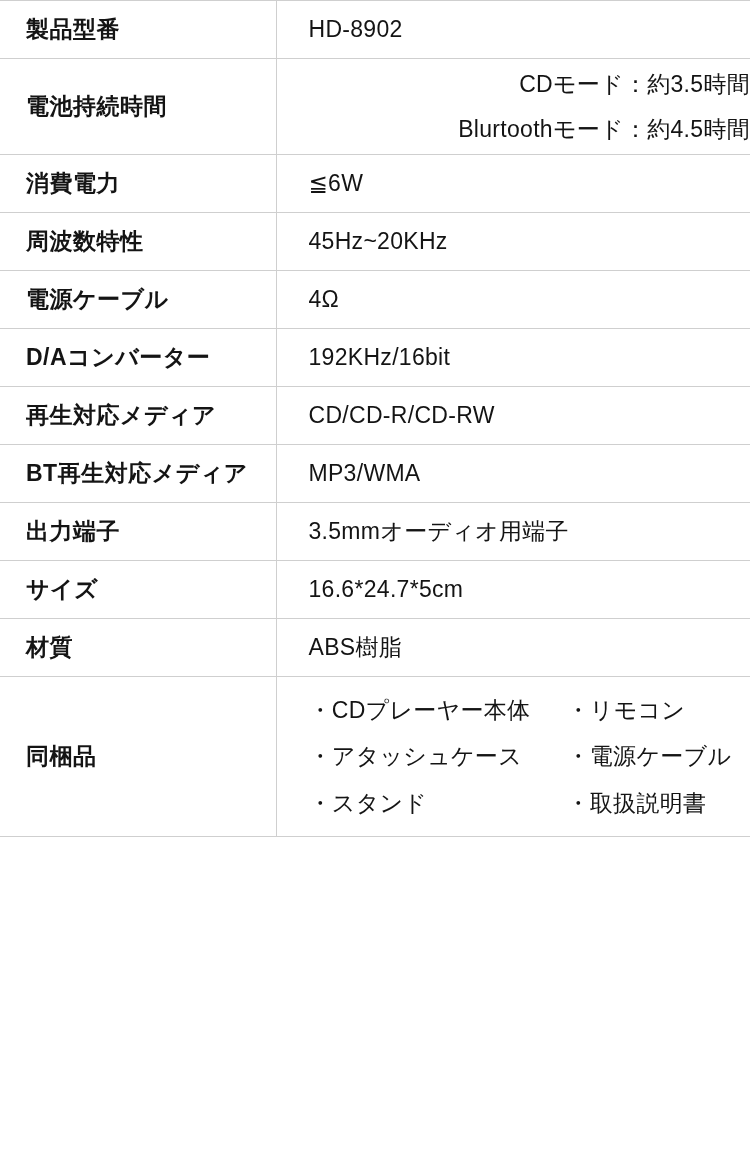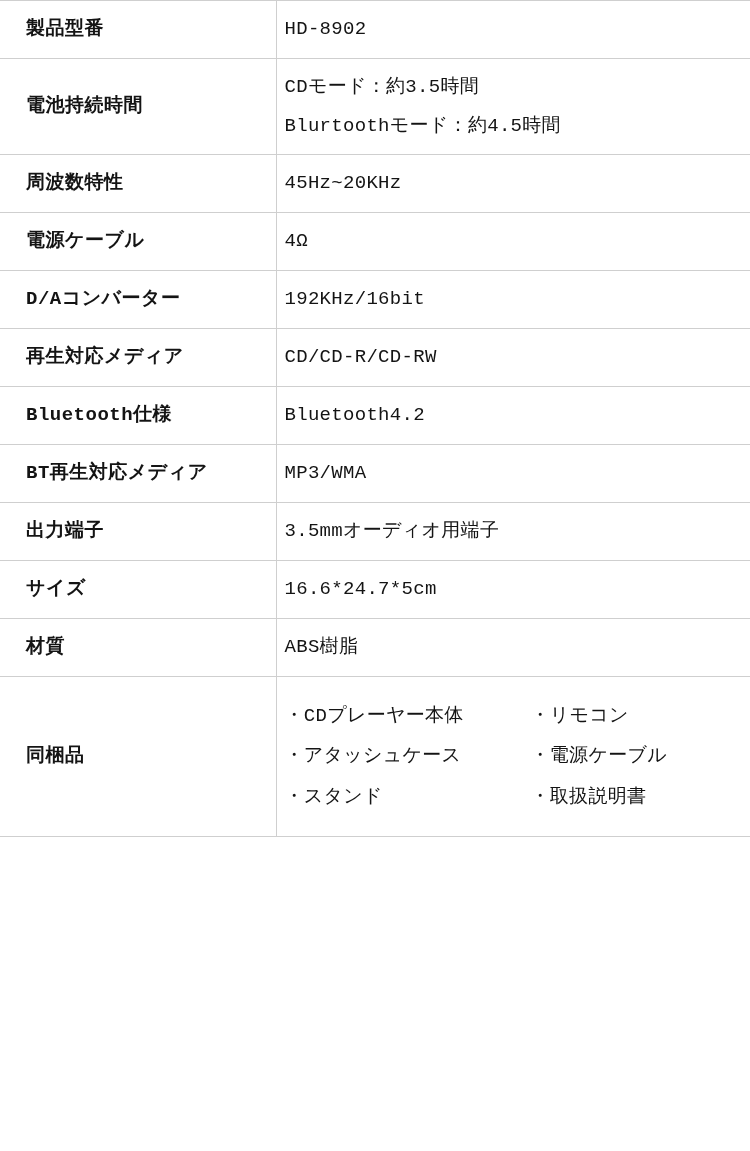--- a/index.html
+++ b/index.html
@@ -31,62 +31,63 @@
   }
   table.spec-table tr:first-child {
     border-top: 1px solid #cfcfcf;
   }
   table.spec-table th,
   table.spec-table td {
     vertical-align: middle;
     text-align: left;
     padding: 0 0 0 24px;
     font-weight: normal;
-    font-size: 19px;
+    font-size: 23px;
     line-height: 1.5;
     color: #141414;
-    font-family: Liberation Mono, monospace;
   }
   table.spec-table th.label-cell {
     width: 276px;
     box-sizing: border-box;
     border-right: 1px solid #cfcfcf;
     font-weight: 700;
     letter-spacing: 0.5px;
     padding-left: 26px;
   }
   table.spec-table td.value-cell {
     width: 474px;
     box-sizing: border-box;
-    padding-left: 8px;
+    padding-left: 32px;
     letter-spacing: 0.3px;
   }
   .row-default th.label-cell,
   .row-default td.value-cell {
     height: 58px;
   }
   .row-tall th.label-cell,
   .row-tall td.value-cell {
     height: 96px;
   }
   .row-xtall th.label-cell,
   .row-xtall td.value-cell {
     height: 160px;
     vertical-align: middle;
   }
   .multi-line {
     display: flex;
     flex-direction: column;
     gap: 10px;
+    text-align: right;
   }
   .bundle-grid {
     display: grid;
     grid-template-columns: 246px auto;
     row-gap: 12px;
     column-gap: 0px;
+    gap: 12px;
   }
   .bundle-item {
     white-space: nowrap;
   }
   .bottom-spacer {
     flex: 1 1 auto;
     background: #ffffff;
   }
 </style>
 </head>
@@ -105,20 +106,24 @@
       <tr class="row-tall">
         <th class="label-cell">電池持続時間</th>
         <td class="value-cell">
           <div class="multi-line">
             <span>CDモード：約3.5時間</span>
             <span>Blurtoothモード：約4.5時間</span>
           </div>
         </td>
       </tr>
 
+      <tr class="row-default">
+        <th class="label-cell">消費電力</th>
+        <td class="value-cell">≦6W</td>
+      </tr>
 
 
       <tr class="row-default">
         <th class="label-cell">周波数特性</th>
         <td class="value-cell">45Hz~20KHz</td>
       </tr>
 
       <tr class="row-default">
         <th class="label-cell">電源ケーブル</th>
         <td class="value-cell">4Ω</td>
@@ -128,24 +133,20 @@
       <tr class="row-default">
         <th class="label-cell">D/Aコンバーター</th>
         <td class="value-cell">192KHz/16bit</td>
       </tr>
 
       <tr class="row-default">
         <th class="label-cell">再生対応メディア</th>
         <td class="value-cell">CD/CD-R/CD-RW</td>
       </tr>
 
-      <tr class="row-default">
-        <th class="label-cell">Bluetooth仕様</th>
-        <td class="value-cell">Bluetooth4.2</td>
-      </tr>
 
 
       <tr class="row-default">
         <th class="label-cell">BT再生対応メディア</th>
         <td class="value-cell">MP3/WMA</td>
       </tr>
 
       <tr class="row-default">
         <th class="label-cell">出力端子</th>
         <td class="value-cell">3.5mmオーディオ用端子</td>

